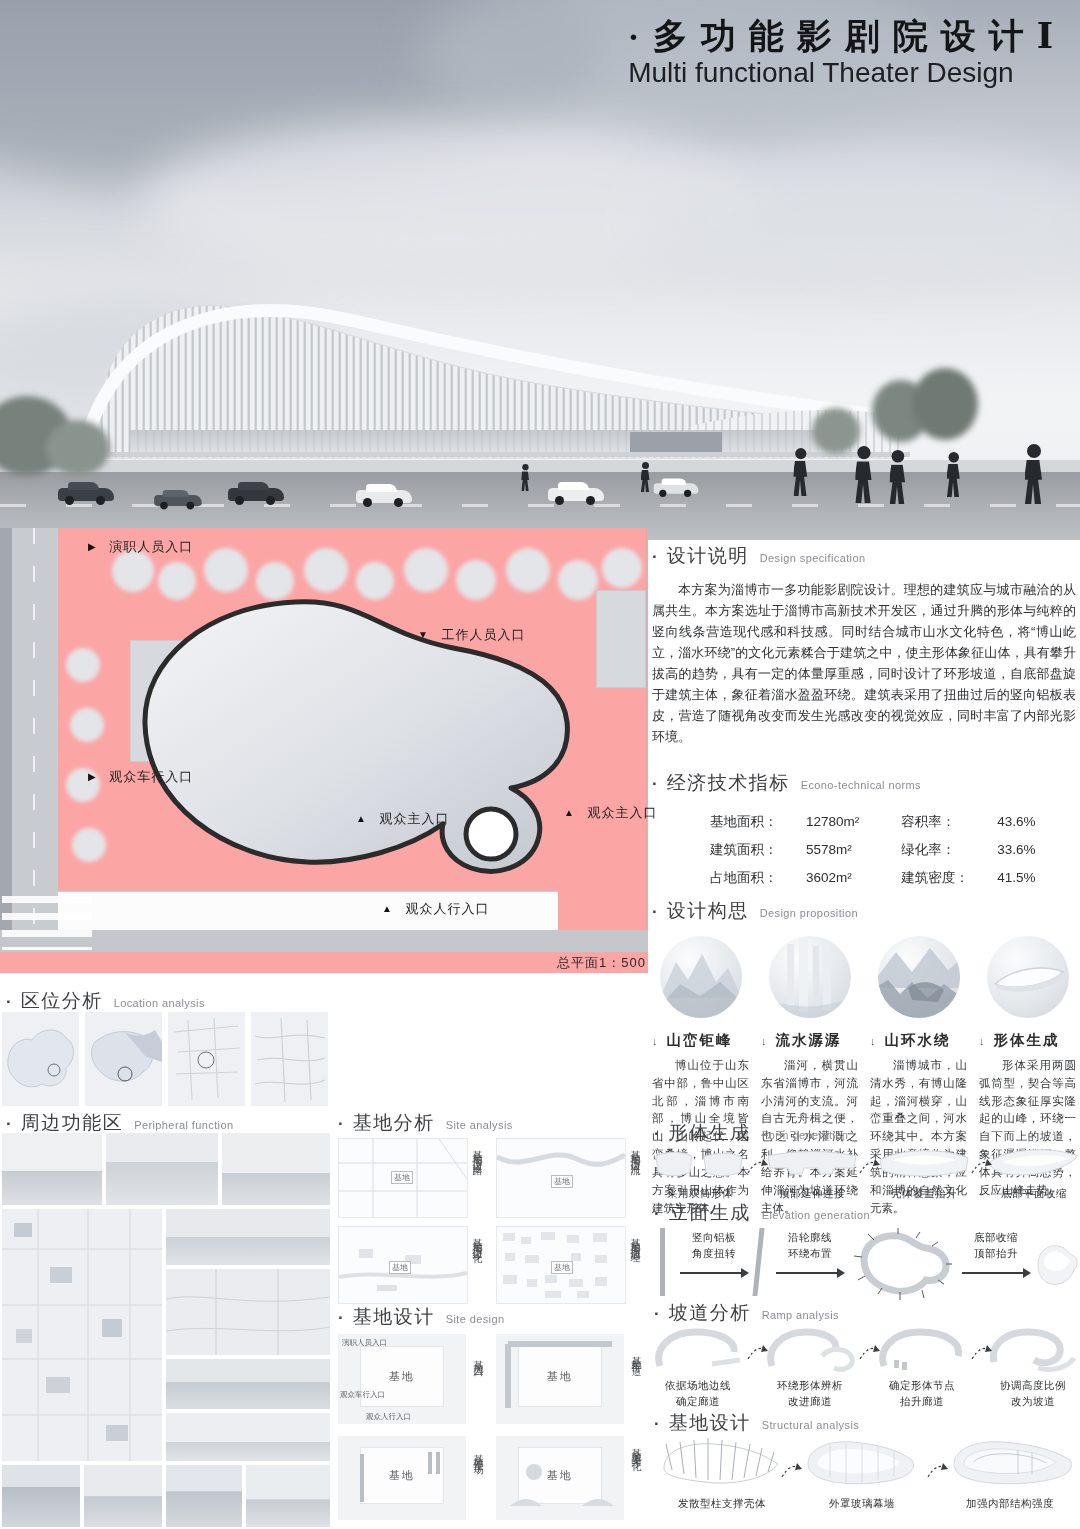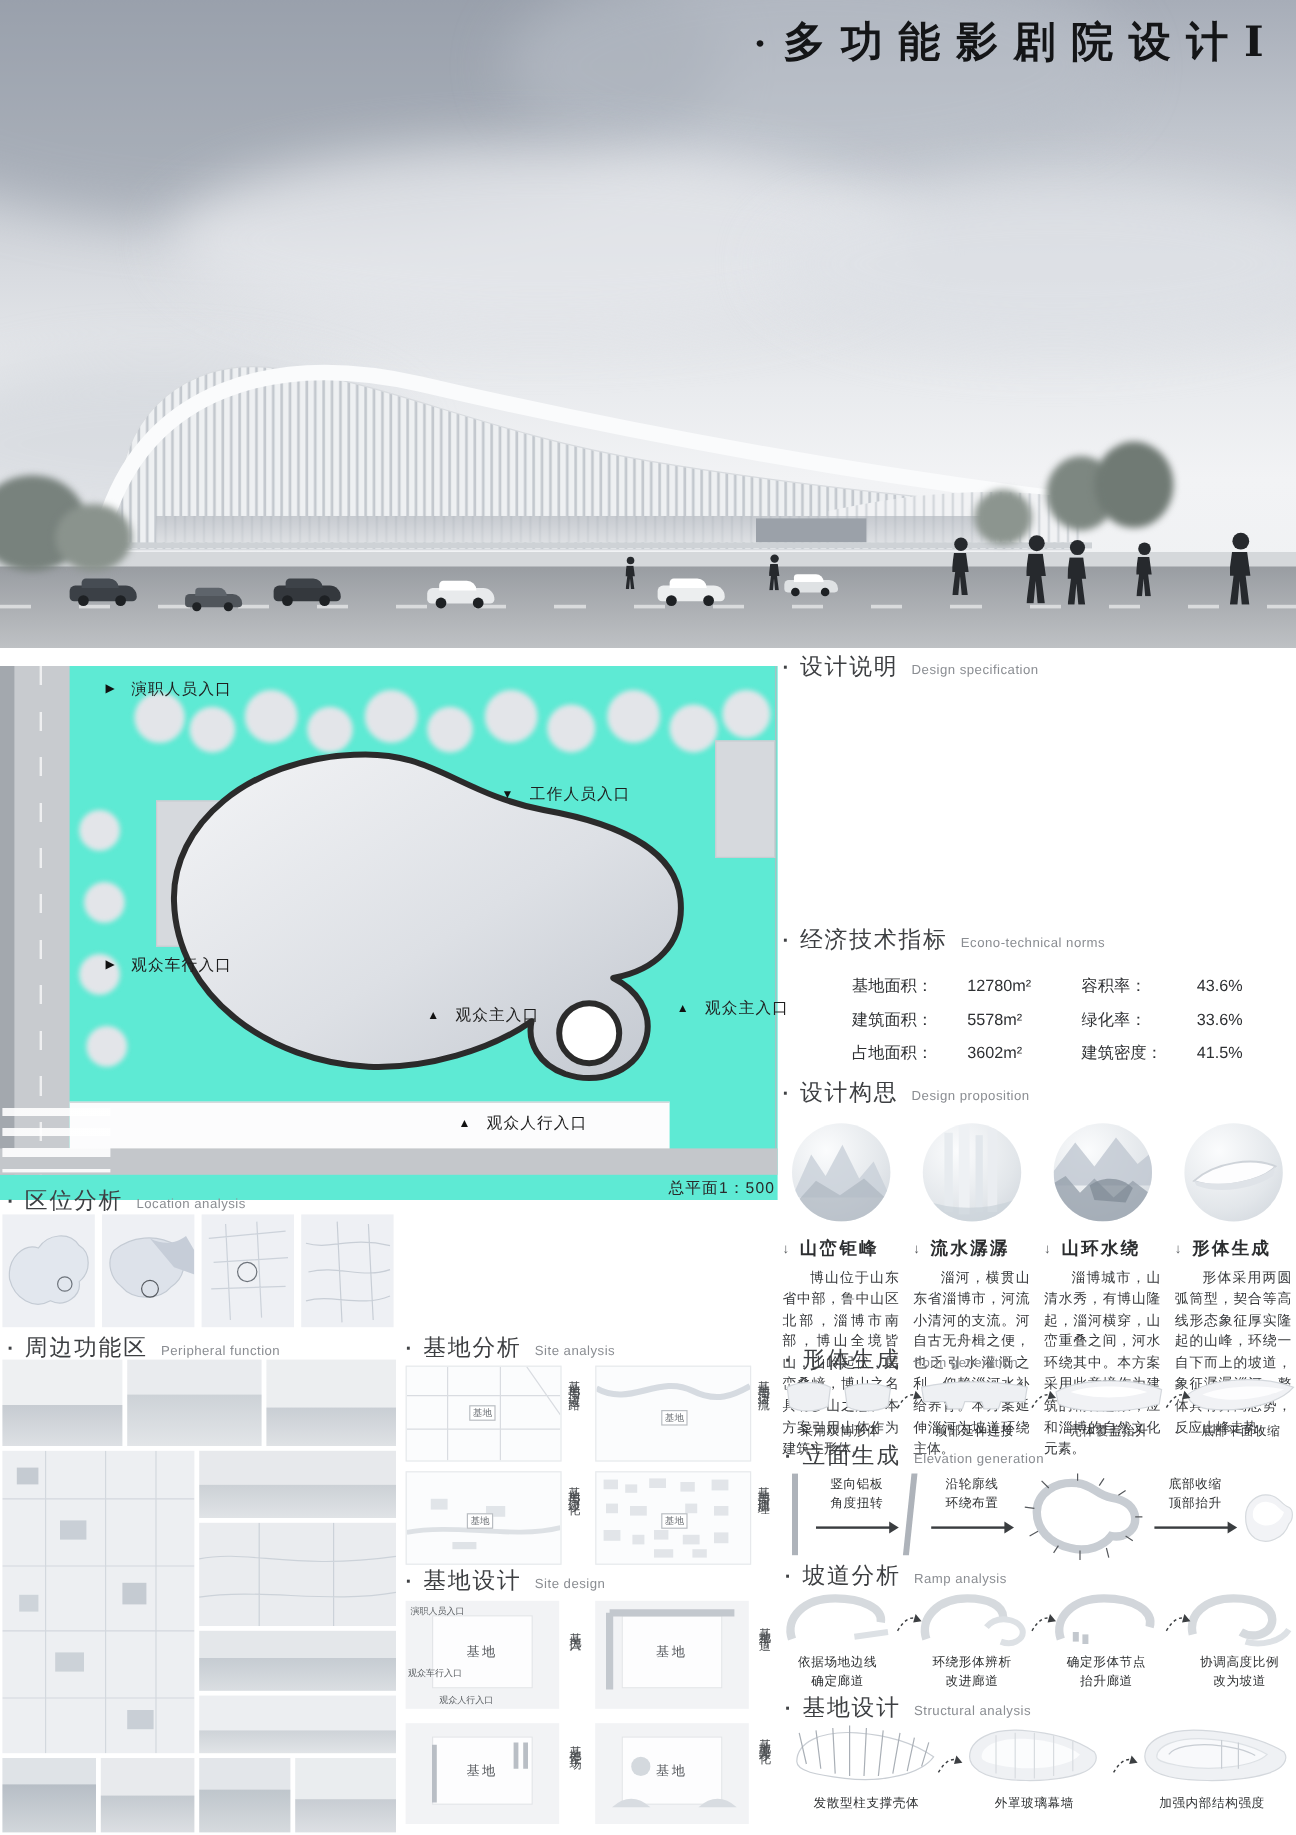--- a/index.html
+++ b/index.html
@@ -32,21 +32,21 @@
   .car::after{content:"";position:absolute;left:7px;bottom:-4px;width:9px;height:9px;border-radius:50%;
               background:#1e2124;box-shadow:31px 0 0 #1e2124}
 
   
   .hdr{position:absolute;display:flex;align-items:baseline;white-space:nowrap}
   .h-dot{font-size:17px;color:#3f4144;margin-right:9px;font-weight:700}
   .h-zh{font-size:19px;font-weight:400;letter-spacing:1.5px;color:#3d3f42}
   .h-en{font-size:11px;color:#8a8d92;margin-left:11px;letter-spacing:.4px}
 
   
-  .plan{position:absolute;left:0;top:555px;width:648px;height:445px;background:#5eead4}
+  .plan{position:absolute;left:0;top:528px;width:648px;height:445px;background:#fca5a5}
   .plan-frame{position:absolute;left:58px;top:0;width:588px;height:424px;border-right:1px solid #b7babe}
   .vroad{position:absolute;left:0;top:0;width:58px;height:424px;background:#c8cbcf}
   .vroad-edge{position:absolute;left:0;top:0;width:12px;height:424px;background:#a3a8ae}
   .vdash{position:absolute;left:33px;top:0;width:2px;height:424px;opacity:.7;
          background:repeating-linear-gradient(180deg,#fff 0 16px,transparent 16px 38px)}
   .hwalk{position:absolute;left:58px;top:363px;width:500px;height:39px;background:#fcfcfd;
          border-top:1px solid #cdd0d4;border-bottom:1px solid #cdd0d4}
   .hroad{position:absolute;left:0;top:402px;width:648px;height:22px;background:#c4c7cb}
   .zebra{position:absolute;left:2px;top:368px;width:90px;height:54px;opacity:.9;
          background:repeating-linear-gradient(180deg,#fff 0 7px,transparent 7px 17px)}
@@ -104,20 +104,21 @@
 
   <div class="hero">
     <div class="cloud" style="left:-160px;top:-90px;width:760px;height:280px;background:#8f97a3;opacity:.55"></div>
     <div class="cloud" style="left:420px;top:-40px;width:520px;height:190px;background:#b9bfc8;opacity:.6"></div>
     <div class="cloud" style="left:140px;top:120px;width:620px;height:160px;background:#e6e8ec;opacity:.8"></div>
     <div class="cloud" style="left:640px;top:150px;width:480px;height:140px;background:#dfe2e7;opacity:.8"></div>
     <div class="cloud" style="left:-80px;top:300px;width:420px;height:140px;background:#c6cbd2;opacity:.5"></div>
 
     <div class="hero-title">
       <div><span class="dot">·</span><span class="zh">多功能影剧院设计Ⅰ</span></div>
+      <div class="en">Multi functional Theater Design</div>
     </div>
 
     <div class="curb"></div>
     <div class="hero-road">
       <div class="lane"></div>
     </div>
 
     <svg style="position:absolute;left:70px;top:280px" width="880" height="200" viewBox="0 0 880 200">
       <defs>
         <pattern id="fins" width="7" height="12" patternUnits="userSpaceOnUse">
@@ -227,20 +228,21 @@
       <span>观众人行入口</span></div>
     <div class="scale-label" style="left:506px;top:426px;width:140px;text-align:right">总平面1：500</div>
   </div>
 
   <div class="sec" style="left:652px;top:543px;width:428px">
     <div class="hdr" style="position:relative">
       <span class="h-dot">·</span>
       <span class="h-zh">设计说明</span>
       <span class="h-en">Design specification</span>
     </div>
+    <div class="para">本方案为淄博市一多功能影剧院设计。理想的建筑应与城市融洽的从属共生。本方案选址于淄博市高新技术开发区，通过升腾的形体与纯粹的竖向线条营造现代感和科技感。同时结合城市山水文化特色，将“博山屹立，淄水环绕”的文化元素糅合于建筑之中，使主形体象征山体，具有攀升拔高的趋势，具有一定的体量厚重感，同时设计了环形坡道，自底部盘旋于建筑主体，象征着淄水盈盈环绕。建筑表采用了扭曲过后的竖向铝板表皮，营造了随视角改变而发生光感改变的视觉效应，同时丰富了内部光影环境。</div>
   </div>
 
   <div class="sec" style="left:652px;top:770px;width:428px">
     <div class="hdr" style="position:relative">
       <span class="h-dot">·</span>
       <span class="h-zh">经济技术指标</span>
       <span class="h-en">Econo-technical norms</span>
     </div>
     <div class="econ-wrap">
       <div class="econ-col">

